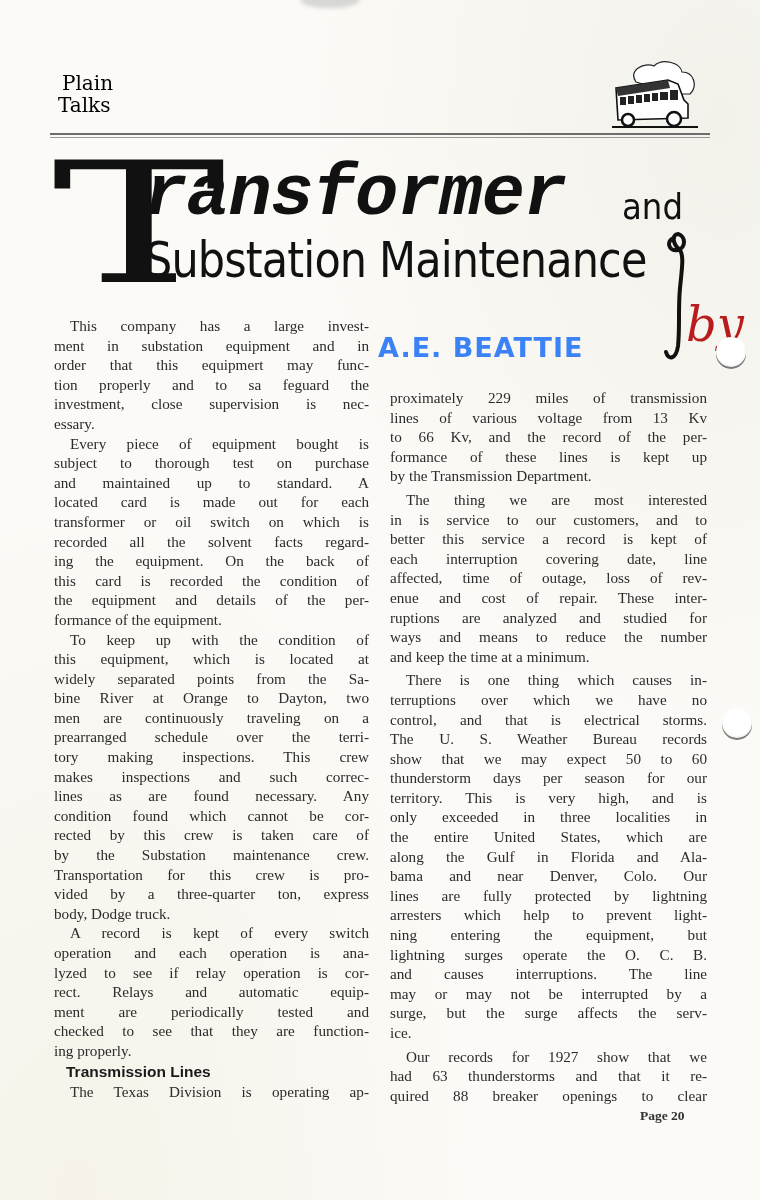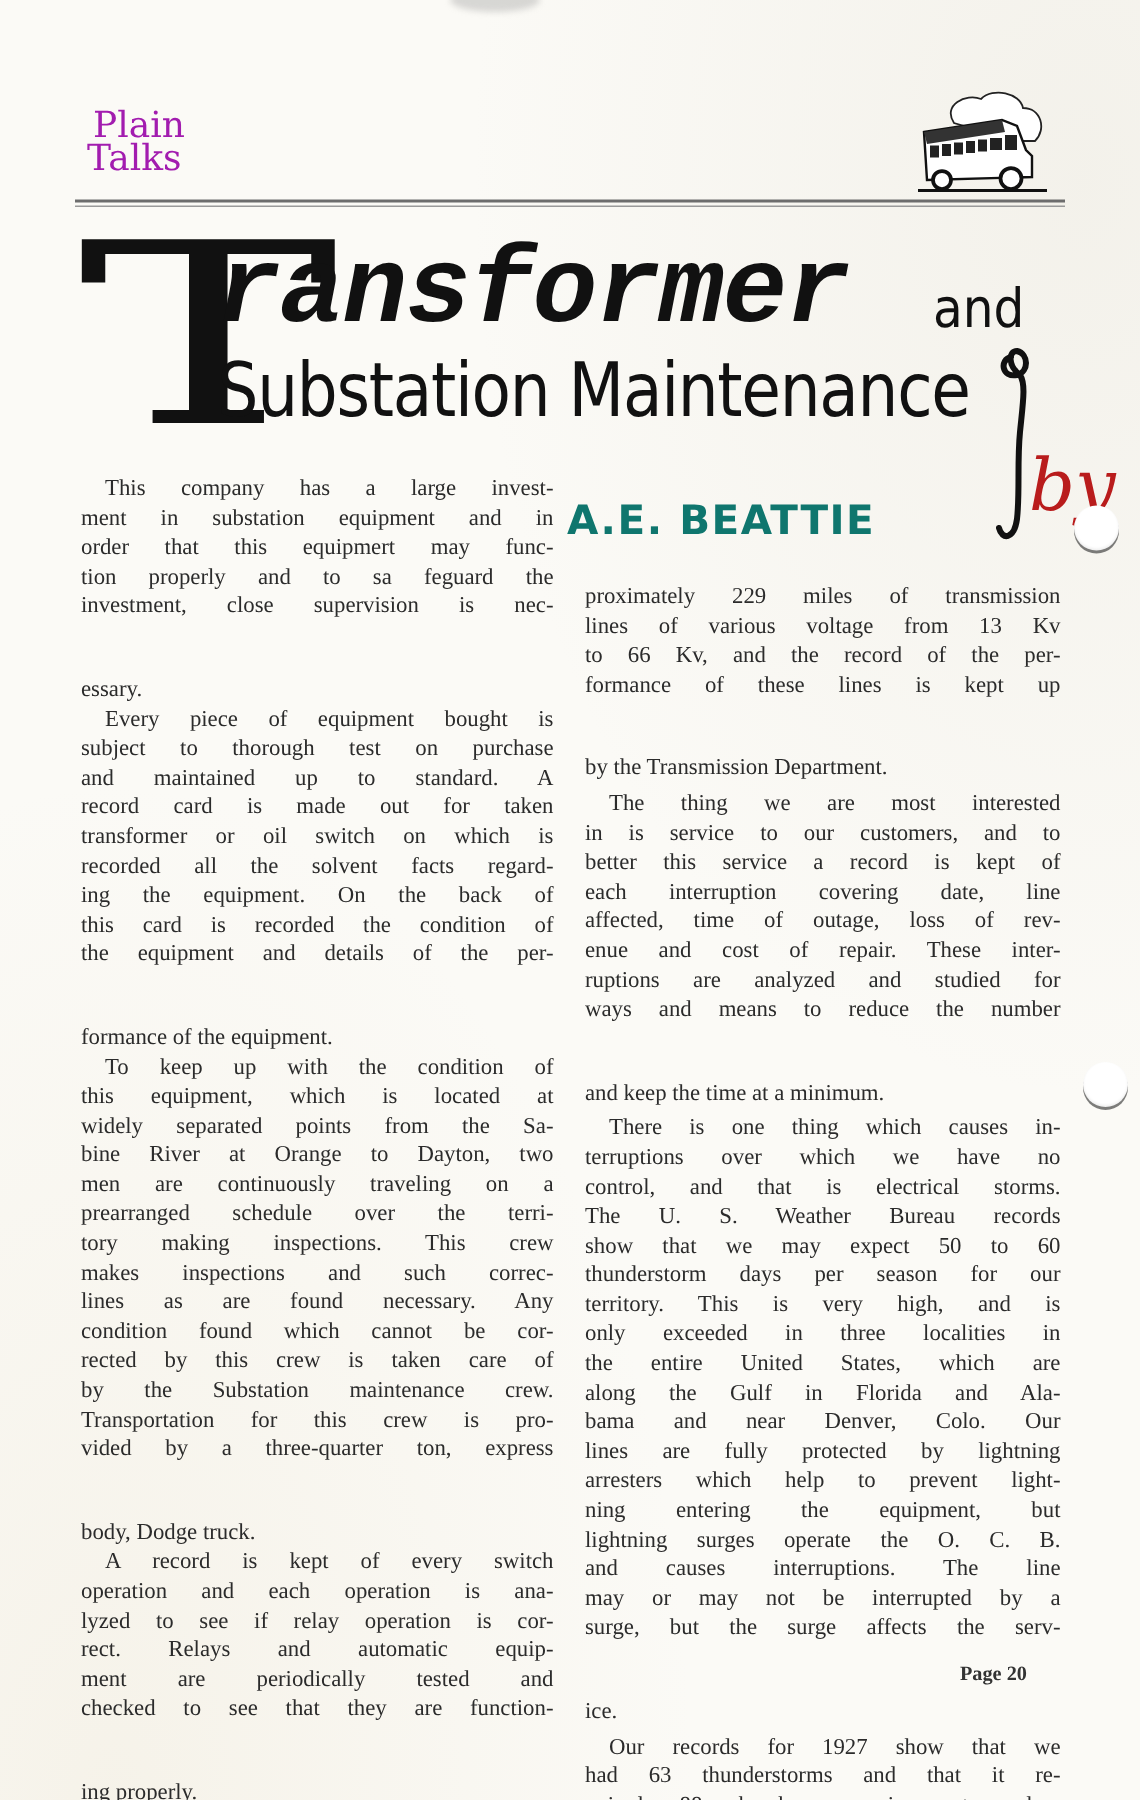--- a/index.html
+++ b/index.html
@@ -17,22 +17,22 @@
         radial-gradient(ellipse at 10% 100%, rgba(230,220,195,0.25), rgba(0,0,0,0) 40%);
       pointer-events: none;
     }
     .top-smudge {
       position: absolute; left: 300px; top: -8px; width: 60px; height: 16px;
       border-radius: 50%; background: rgba(150,150,150,0.35); filter: blur(2px);
     }
     
     .masthead-logo {
       position: absolute; left: 56px; top: 72px;
-      font-family: "DejaVu Serif", serif; color: #a21caf;
-      line-height: 22px; font-size: 24px;
+      font-family: "DejaVu Serif", serif; color: #000000;
+      line-height: 22px; font-size: 20px;
     }
     .masthead-logo .l1 { display: block; padding-left: 6px; }
     .masthead-logo .l2 { display: block; padding-left: 2px; }
     .bus {
       position: absolute; left: 608px; top: 60px; width: 92px; height: 70px;
     }
     .rule {
       position: absolute; left: 50px; width: 660px; height: 2px; background: #6d6d6d;
     }
     .rule.r1 { top: 133px; }
@@ -63,34 +63,34 @@
     .amp {
       position: absolute; left: 664px; top: 228px; width: 30px; height: 140px;
     }
     .by {
       position: absolute; left: 686px; top: 296px;
       font-family: "DejaVu Serif", serif; font-style: italic; font-size: 48px; color: #b91c1c;
     }
     .author {
       position: absolute; left: 378px; top: 332px;
       font-family: "DejaVu Sans", sans-serif; font-weight: bold; font-size: 27px;
-      letter-spacing: 1px; color: #0f766e;
+      letter-spacing: 1px; color: #3b82f6;
     }
 
     
     .col {
       position: absolute; font-size: 15.2px; line-height: 19.6px; color: #2b2b2b;
     }
     .col-left { left: 54px; top: 316px; width: 315px; }
     .col-right { left: 390px; top: 388px; width: 317px; }
     .ln {
       display: block; text-align: justify; text-align-last: justify; white-space: nowrap;
       height: 19.6px; overflow: visible;
     }
-    .ln.last { text-align-last: left; margin-top: 36px; }
+    .ln.last { text-align-last: left; }
     .ln.indent { padding-left: 16px; }
     .para-gap { height: 4px; }
     .sub-head {
       display: block; font-weight: bold;
       font-family: "Liberation Sans", "DejaVu Sans", sans-serif; font-size: 15.5px;
       height: 21px; line-height: 21px; color: #1a1a1a; padding-left: 12px;
     }
     .page-num {
       position: absolute; left: 640px; top: 1108px; font-size: 13.5px; color: #333;
       font-weight: bold;
@@ -149,21 +149,21 @@
     <span class="ln">ment in substation equipment and in</span>
     <span class="ln">order that this equipmert may func-</span>
     <span class="ln">tion properly and to sa feguard the</span>
     <span class="ln">investment, close supervision is nec-</span>
     <span class="ln last">essary.</span>
   </div>
   <div>
     <span class="ln indent">Every piece of equipment bought is</span>
     <span class="ln">subject to thorough test on purchase</span>
     <span class="ln">and maintained up to standard. A</span>
-    <span class="ln">record card is made out for taken</span>
+    <span class="ln">located card is made out for each</span>
     <span class="ln">transformer or oil switch on which is</span>
     <span class="ln">recorded all the solvent facts regard-</span>
     <span class="ln">ing the equipment. On the back of</span>
     <span class="ln">this card is recorded the condition of</span>
     <span class="ln">the equipment and details of the per-</span>
     <span class="ln last">formance of the equipment.</span>
   </div>
   <div>
     <span class="ln indent">To keep up with the condition of</span>
     <span class="ln">this equipment, which is located at</span>

